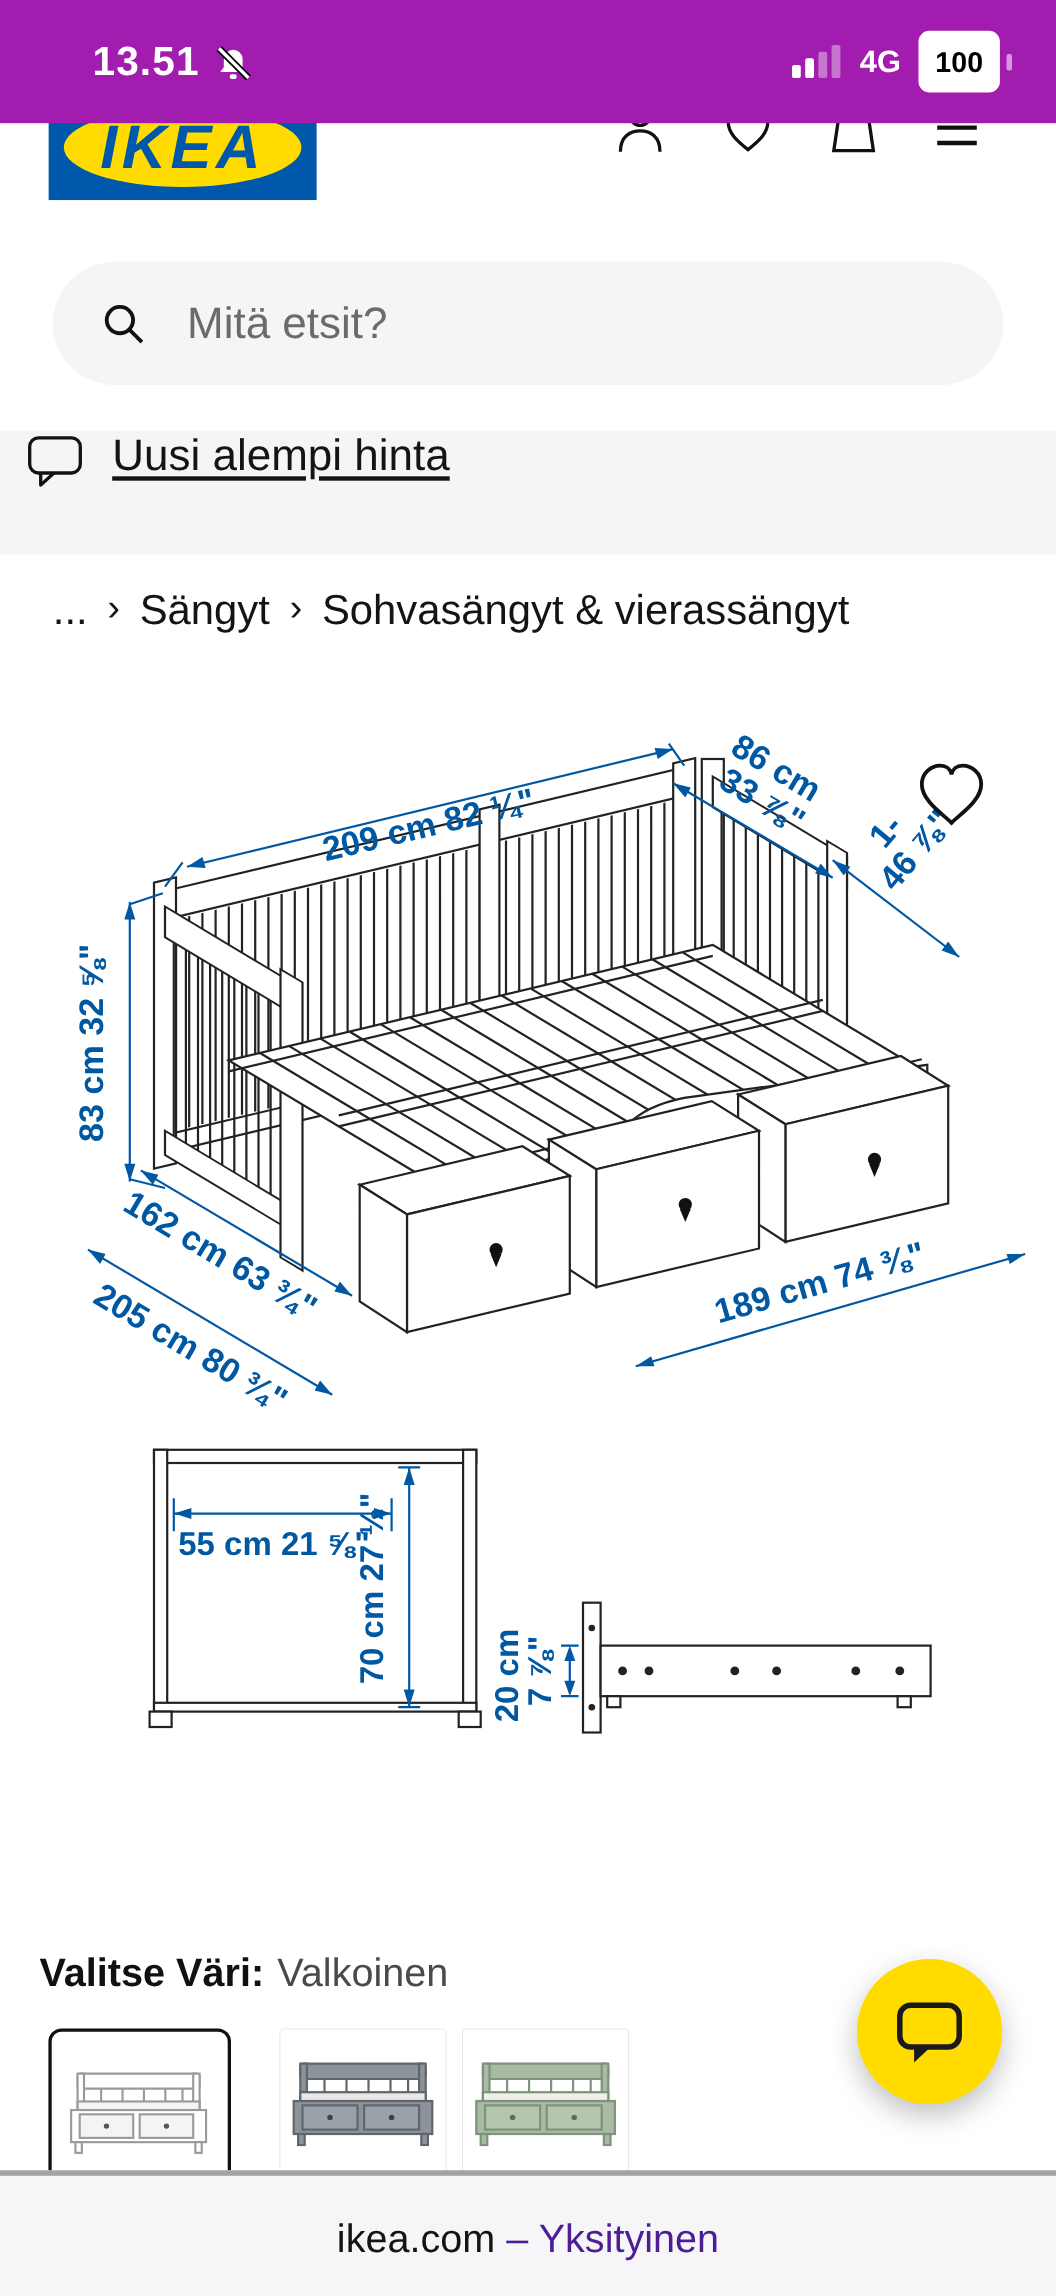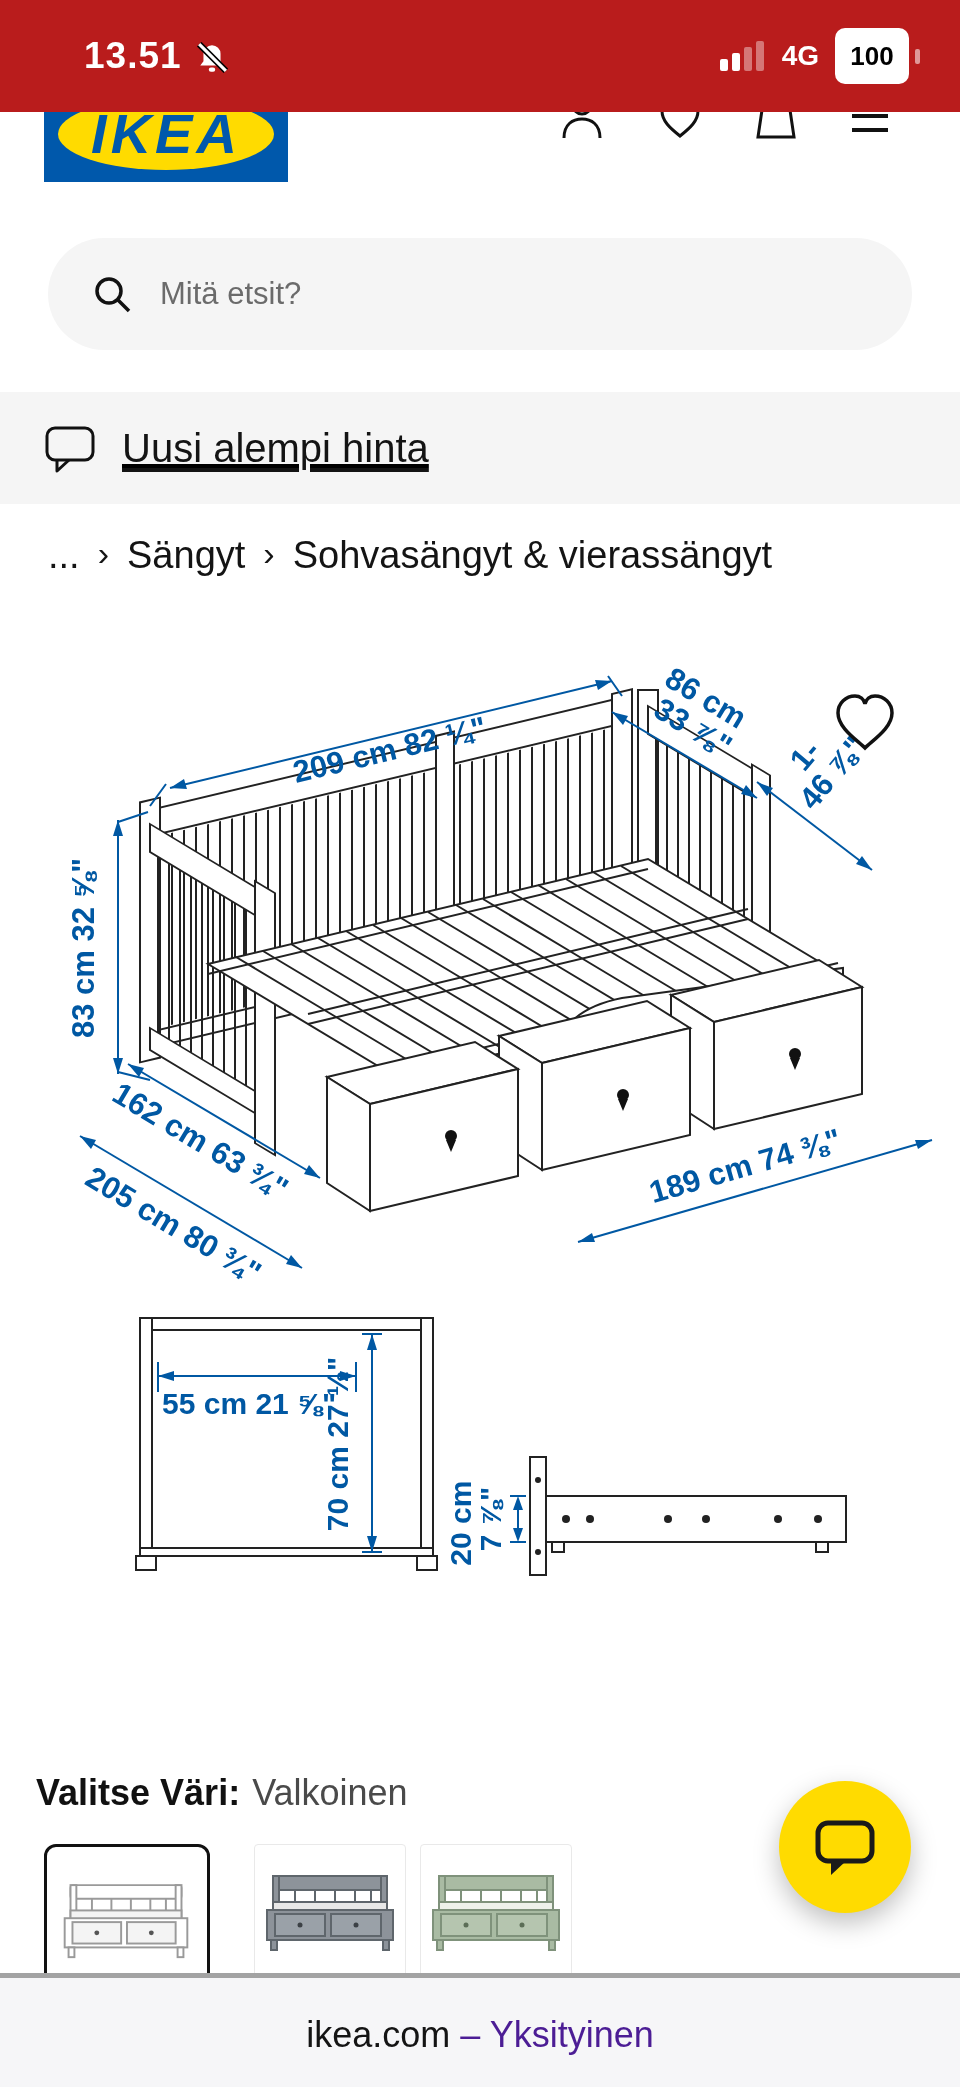--- a/index.html
+++ b/index.html
@@ -1,33 +1,33 @@
 <!DOCTYPE html>
 <html><head>
 <meta charset="utf-8">
 <style>
   html,body{margin:0;padding:0;background:#fff;font-family:"Liberation Sans",sans-serif;}
   #page{position:relative;width:960px;height:2087px;overflow:hidden;background:#fff;}
   .abs{position:absolute;}
   
-  #statusbar{left:0;top:0;width:960px;height:112px;background:#b91c1c;z-index:50;display:flex;align-items:center;color:#fff;}
+  #statusbar{left:0;top:0;width:960px;height:112px;background:#a21caf;z-index:50;display:flex;align-items:center;color:#fff;}
   #sb-time{margin-left:84px;font-size:37px;font-weight:700;letter-spacing:1px;}
   #sb-bell{margin-left:14px;margin-top:4px;}
   #sb-right{margin-left:auto;margin-right:40px;display:flex;align-items:center;gap:16px;}
   #sb-net{font-size:28px;font-weight:600;}
   #sb-batt{width:74px;height:56px;background:#fff;border-radius:10px;display:flex;align-items:center;justify-content:center;color:#000;font-size:26px;font-weight:700;}
   #sb-nub{width:5px;height:15px;background:rgba(255,255,255,.55);border-radius:2px;margin-left:-10px;}
   
   .hicon{position:absolute;top:96px;z-index:1;}
   
   #search{left:48px;top:238px;width:864px;height:112px;background:#f5f5f5;border-radius:56px;display:flex;align-items:center;padding-left:44px;box-sizing:border-box;}
-  #search input{border:none;background:transparent;outline:none;font-size:31px;margin-left:26px;width:600px;font-family:"Liberation Sans",sans-serif;color:#333;}
+  #search input{border:none;background:transparent;outline:none;font-size:40px;margin-left:36px;width:600px;font-family:"Liberation Sans",sans-serif;color:#333;}
   #search input::placeholder{color:#6b6b6b;opacity:1;}
   
-  #promo{left:0;top:392px;width:960px;height:112px;background:#f5f5f5;display:flex;align-items:center;padding-left:44px;box-sizing:border-box;text-decoration:underline;}
+  #promo{left:0;top:392px;width:960px;height:112px;background:#f5f5f5;display:flex;align-items:flex-start;padding-left:24px;box-sizing:border-box;}
   #promo a{color:#141414;font-size:40px;margin-left:26px;text-decoration:underline;text-underline-offset:6px;}
   
   #crumbs{left:48px;top:534px;width:880px;display:flex;align-items:center;gap:18px;font-size:38px;color:#141414;}
   .chev{font-size:34px;color:#141414;transform:translateY(-2px);}
   
   #dots{left:0;top:1616px;width:960px;display:flex;justify-content:center;align-items:center;gap:22px;}
   .dot{width:18px;height:18px;border-radius:50%;background:#d9d9d9;}
   .dot.active{width:26px;height:26px;background:#2b2b2b;}
   
   #colhead{left:36px;top:1772px;font-size:36px;color:#111;}

